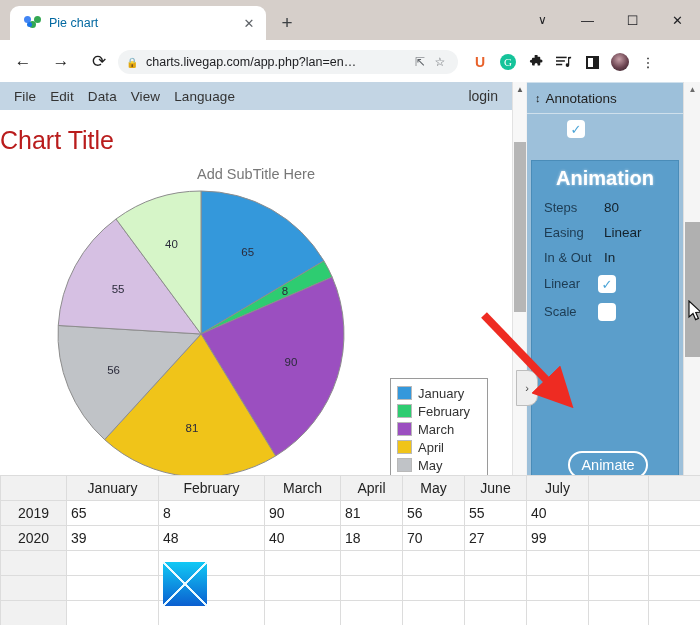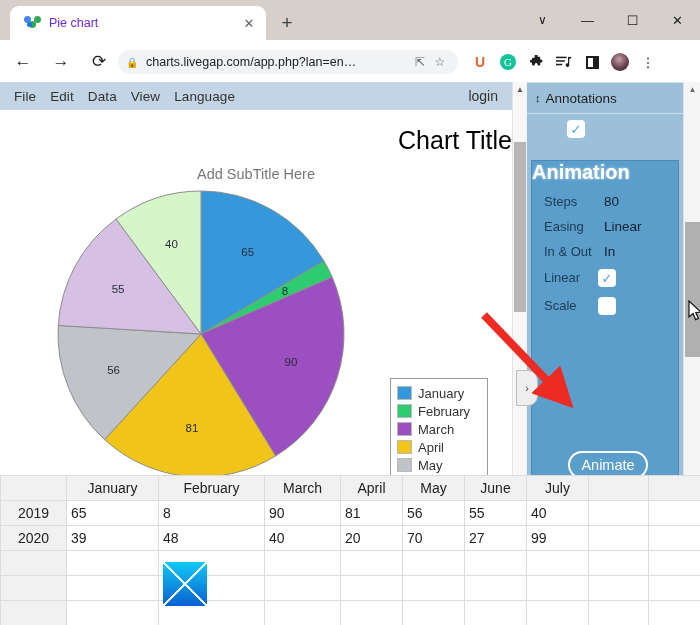--- a/index.html
+++ b/index.html
@@ -23,21 +23,21 @@
   }
   .tab-favicon { width: 16px; height: 16px; margin-left: 6px; position: relative; flex: none; }
   .tab-favicon i {
     position: absolute; width: 7px; height: 7px; border-radius: 50%;
   }
   .tab-favicon i:nth-child(1){ background:#4285f4; left:0; top:1px;}
   .tab-favicon i:nth-child(2){ background:#34a853; left:5px; top:6px;}
   .tab-favicon i:nth-child(3){ background:#34a853; left:10px; top:1px;}
   .tab-favicon i:nth-child(4){ background:#1a73e8; left:3px; top:7px; width:5px;height:5px;}
   .tab-title {
-    margin-left: 9px; font-size: 12.5px; color: #6d28d9;
+    margin-left: 9px; font-size: 12.5px; color: #0369a1;
     white-space: nowrap; overflow: hidden; flex: 1;
   }
   .tab-close {
     width: 18px; height: 18px; font-size: 13px; color: #5f6368;
     display: flex; align-items: center; justify-content: center;
   }
   .new-tab {
     position: absolute; left: 276px; top: 12px;
     width: 22px; height: 22px; font-size: 19px; color: #3c4043;
     display: flex; align-items: center; justify-content: center;
@@ -105,22 +105,22 @@
   .menu-login {
     position: absolute; right: 14px; font-size: 14px; color: #333;
   }
 
   
   .chart-canvas {
     position: absolute; left: 0; top: 28px; width: 512px; height: 447px;
     background: #ffffff; overflow: hidden;
   }
   .chart-title {
-    position: absolute; left: 0; top: 16px; width: 512px; text-align: right;
-    font-size: 25px; color: #000000; font-weight: normal;
+    position: absolute; left: 0; top: 16px; width: 512px; text-align: left;
+    font-size: 25px; color: #b91c1c; font-weight: normal;
   }
   .chart-sub {
     position: absolute; left: 0; top: 56px; width: 512px; text-align: center;
     font-size: 14.5px; color: #777;
   }
   .pie-wrap { position: absolute; left: 57px; top: 72px; width: 290px; height: 300px; }
   .pie-lbl {
     position: absolute; font-size: 11.5px; color: #2b2b3b;
     transform: translate(-50%,-50%); pointer-events: none;
   }
@@ -171,21 +171,21 @@
   .chk {
     width: 18px; height: 18px; background: #fff; border-radius: 4px;
     display: flex; align-items: center; justify-content: center;
     color: #4aa3d6; font-size: 13px;
   }
   .anim-box {
     position: absolute; left: 4px; top: 78px; width: 148px; height: 336px;
     background: #5b9ecb; border: 1px solid #4a8cb8;
   }
   .anim-title {
-    margin-top: 0; font-size: 20px; color: #fff;
+    text-align: center; margin-top: 6px; font-size: 20px; color: #fff;
     font-weight: bold; text-shadow: 0 0 3px rgba(255,255,255,.65);
   }
   .frow { display: flex; align-items: center; margin: 10px 0 0 12px; }
   .flabel { width: 54px; font-size: 13px; color: #1d3b52; line-height: 14px; }
   .fval { font-size: 13.5px; color: #13212b; margin-left: 6px; }
   .animate-btn {
     position: absolute; left: 36px; bottom: 16px; width: 80px; height: 28px;
     border: 2px solid #ffffff; border-radius: 14px; color: #fff;
     display: flex; align-items: center; justify-content: center;
     font-size: 14.5px;
@@ -497,21 +497,21 @@
             <td>55</td>
             <td>40</td>
             <td></td>
             <td></td>
           </tr>
           <tr>
             <td class="rowhdr">2020</td>
             <td>39</td>
             <td>48</td>
             <td>40</td>
-            <td>20</td>
+            <td>18</td>
             <td>70</td>
             <td>27</td>
             <td>99</td>
             <td></td>
             <td></td>
           </tr>
           <tr>
             <td class="rowhdr"></td>
             <td></td>
             <td></td>

